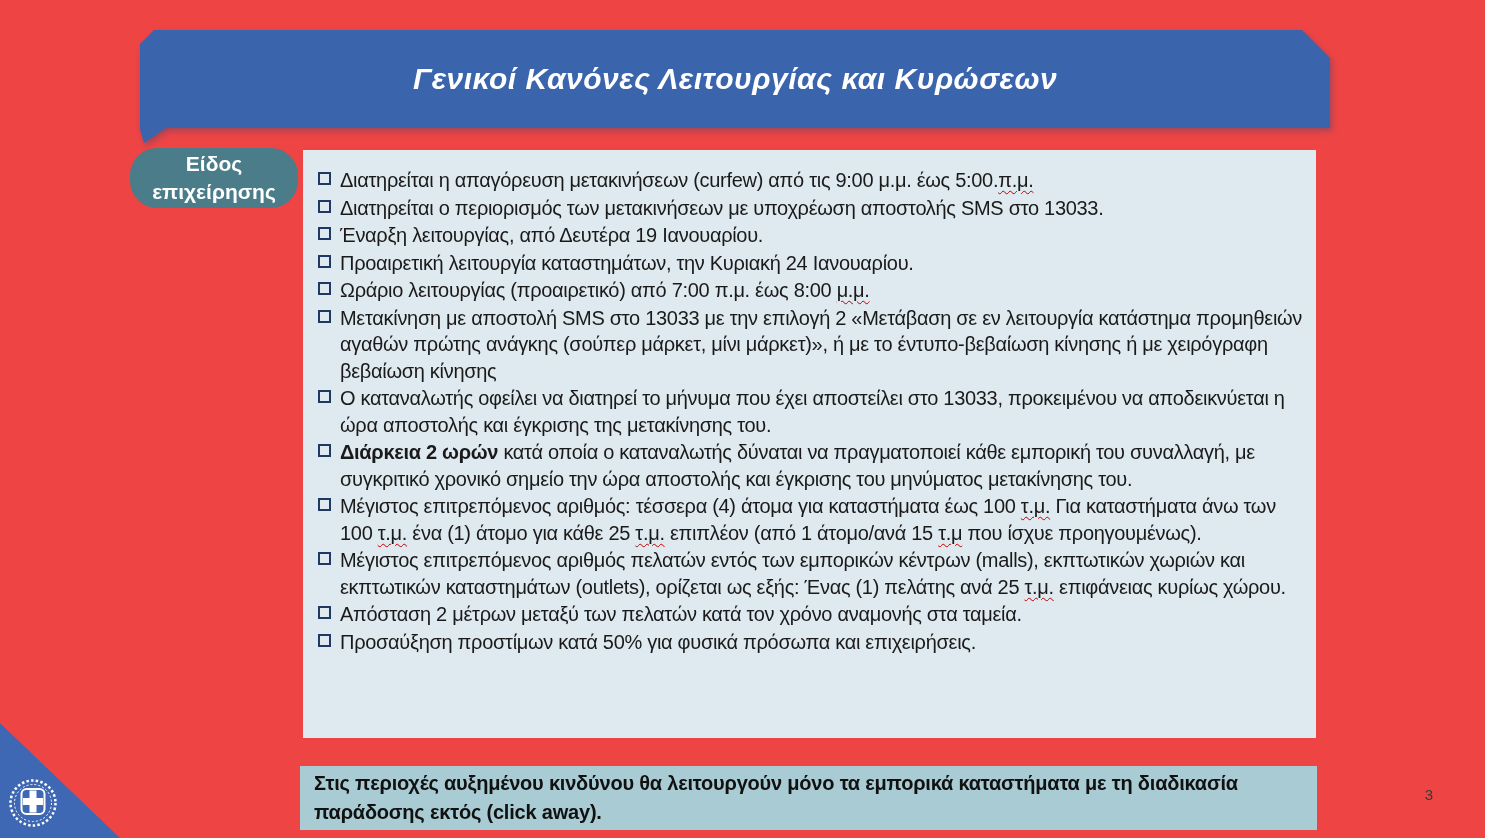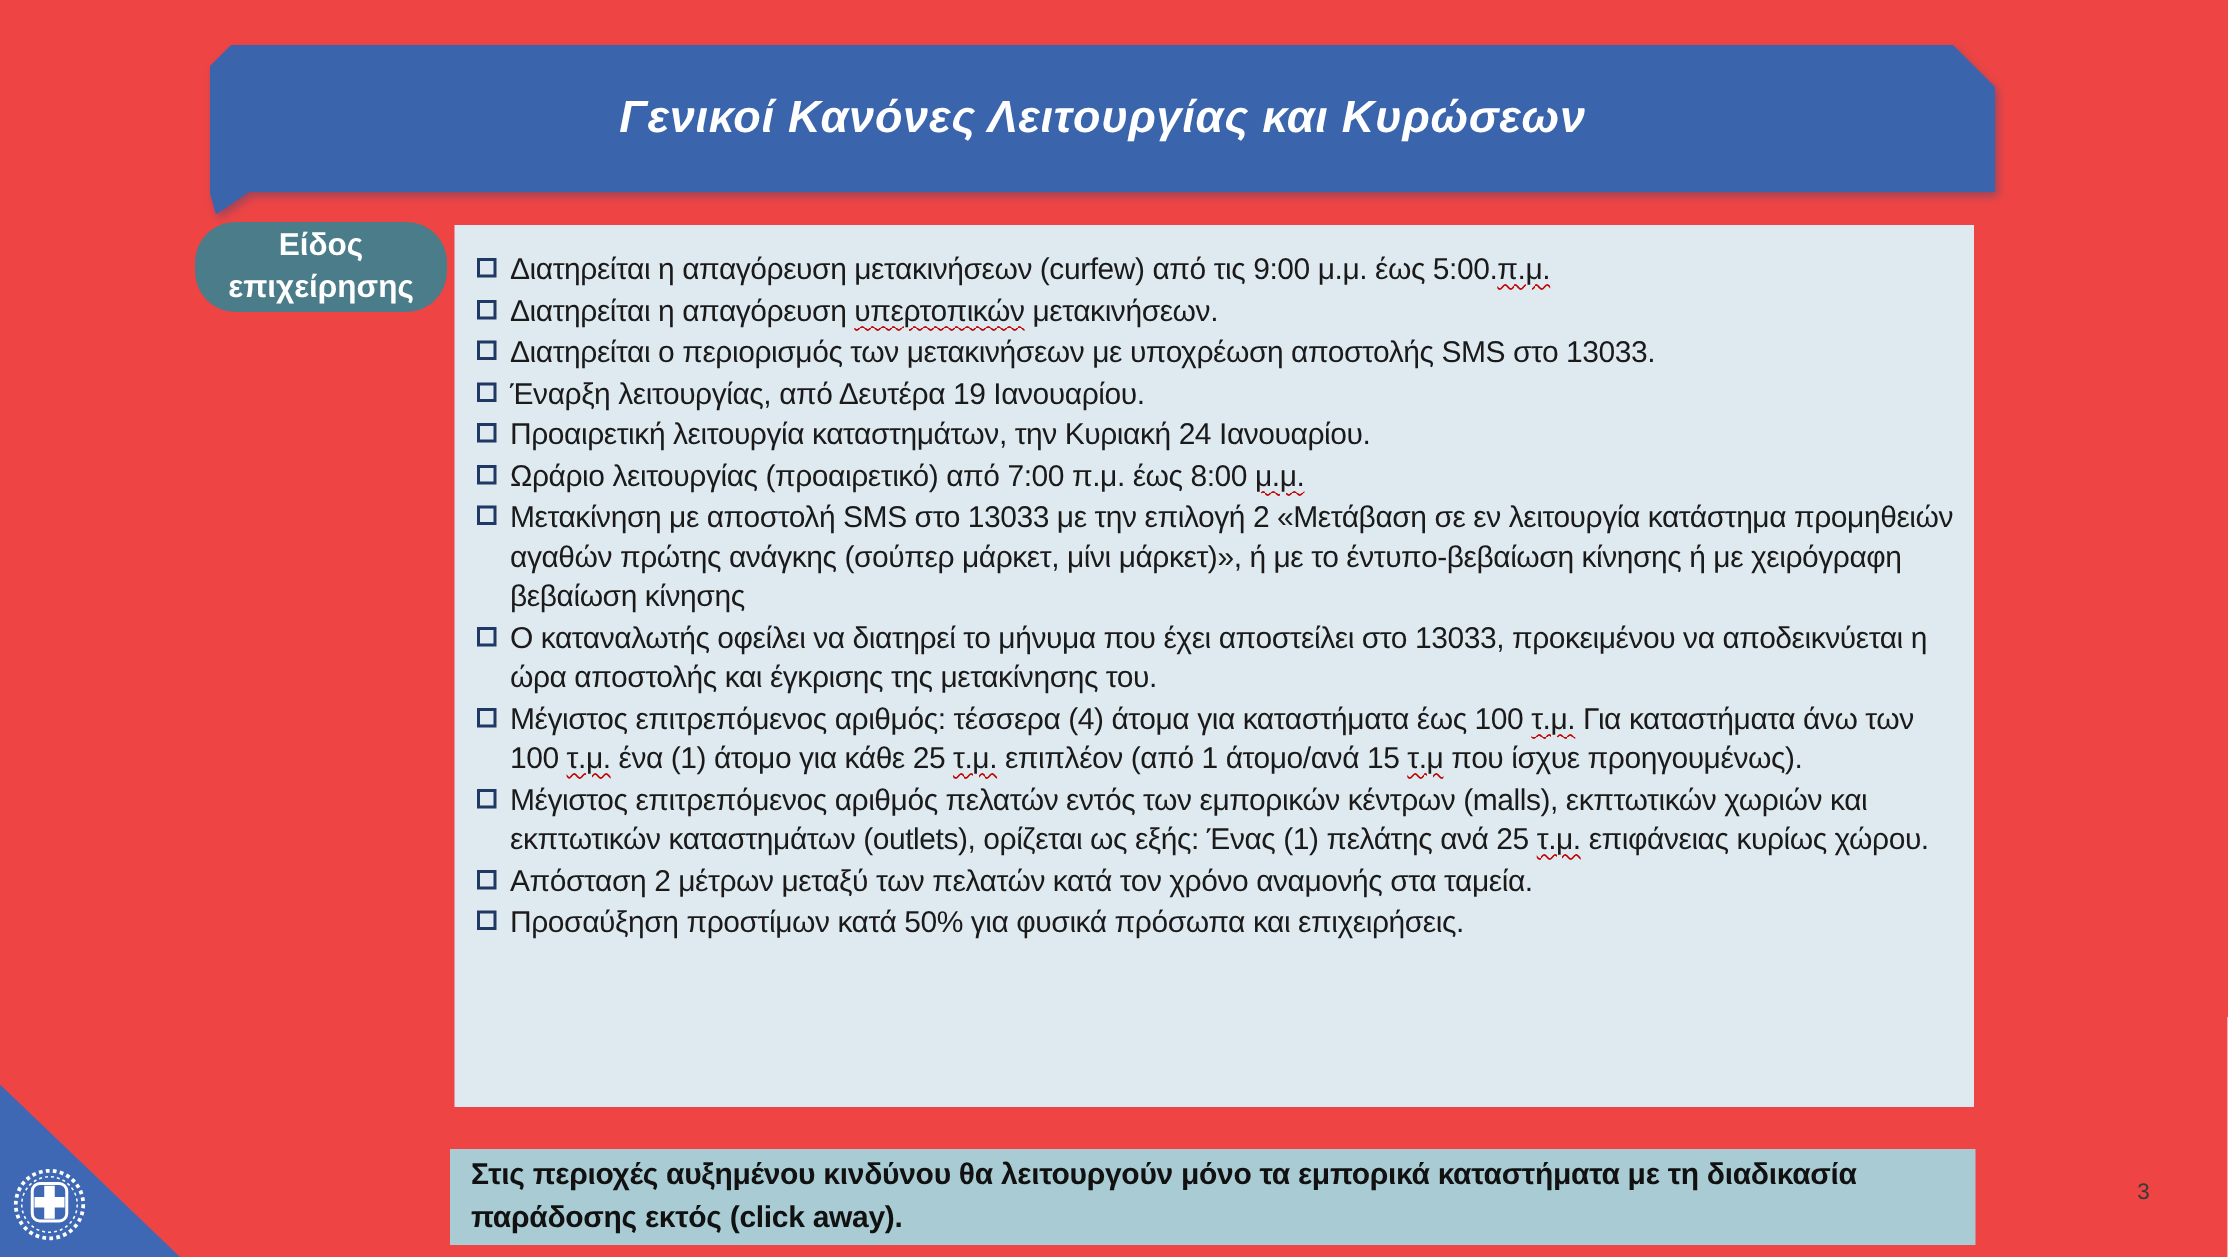--- a/index.html
+++ b/index.html
@@ -70,24 +70,20 @@
 
 
   <div class="rules-panel">
     <ul class="rules-list">
         <li class="rule">
           <span class="bullet"></span>
           <span class="rule-text"><span>Διατηρείται η απαγόρευση μετακινήσεων (curfew) από τις 9:00 μ.μ. έως 5:00.</span><span class="w">π.μ.</span></span>
         </li>
         <li class="rule">
           <span class="bullet"></span>
-          <span class="rule-text"><span>Διατηρείται η απαγόρευση </span><span class="w">υπερτοπικών</span><span> μετακινήσεων.</span></span>
-        </li>
-        <li class="rule">
-          <span class="bullet"></span>
           <span class="rule-text"><span>Διατηρείται ο περιορισμός των μετακινήσεων με υποχρέωση αποστολής SMS στο 13033.</span></span>
         </li>
         <li class="rule">
           <span class="bullet"></span>
           <span class="rule-text"><span>Έναρξη λειτουργίας, από Δευτέρα 19 Ιανουαρίου.</span></span>
         </li>
         <li class="rule">
           <span class="bullet"></span>
           <span class="rule-text"><span>Προαιρετική λειτουργία καταστημάτων, την Κυριακή 24 Ιανουαρίου.</span></span>
         </li>
@@ -95,20 +91,24 @@
           <span class="bullet"></span>
           <span class="rule-text"><span>Ωράριο λειτουργίας (προαιρετικό) από 7:00 π.μ. έως 8:00 </span><span class="w">μ.μ.</span></span>
         </li>
         <li class="rule">
           <span class="bullet"></span>
           <span class="rule-text"><span>Μετακίνηση με αποστολή SMS στο 13033 με την επιλογή 2 «Μετάβαση σε εν λειτουργία κατάστημα προμηθειών αγαθών πρώτης ανάγκης (σούπερ μάρκετ, μίνι μάρκετ)», ή με το έντυπο-βεβαίωση κίνησης ή με χειρόγραφη βεβαίωση κίνησης</span></span>
         </li>
         <li class="rule">
           <span class="bullet"></span>
           <span class="rule-text"><span>Ο  καταναλωτής οφείλει να διατηρεί το μήνυμα που έχει αποστείλει στο 13033, προκειμένου να αποδεικνύεται η ώρα αποστολής και έγκρισης της μετακίνησης του.</span></span>
+        </li>
+        <li class="rule">
+          <span class="bullet"></span>
+          <span class="rule-text"><span class="b">Διάρκεια 2 ωρών</span><span> κατά οποία ο καταναλωτής δύναται να πραγματοποιεί κάθε εμπορική του συναλλαγή, με συγκριτικό χρονικό σημείο την ώρα αποστολής και έγκρισης του μηνύματος μετακίνησης του.</span></span>
         </li>
         <li class="rule">
           <span class="bullet"></span>
           <span class="rule-text"><span>Μέγιστος επιτρεπόμενος αριθμός: τέσσερα (4) άτομα για καταστήματα έως 100 </span><span class="w">τ.μ.</span><span> Για καταστήματα άνω των 100 </span><span class="w">τ.μ.</span><span> ένα (1) άτομο για κάθε 25 </span><span class="w">τ.μ.</span><span> επιπλέον  (από 1 άτομο/ανά 15 </span><span class="w">τ.μ</span><span> που ίσχυε προηγουμένως).</span></span>
         </li>
         <li class="rule">
           <span class="bullet"></span>
           <span class="rule-text"><span>Μέγιστος επιτρεπόμενος αριθμός πελατών εντός των εμπορικών κέντρων (malls), εκπτωτικών χωριών και εκπτωτικών καταστημάτων (outlets), ορίζεται ως εξής:  Ένας (1) πελάτης ανά 25 </span><span class="w">τ.μ.</span><span> επιφάνειας κυρίως χώρου.</span></span>
         </li>
         <li class="rule">

